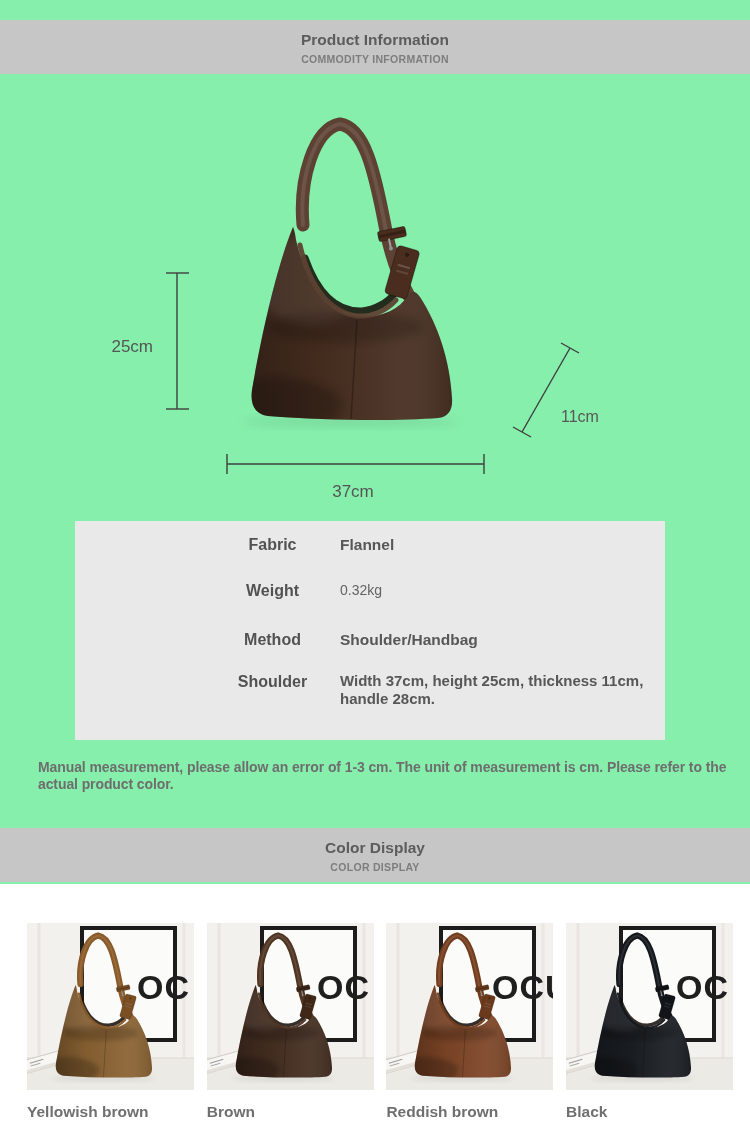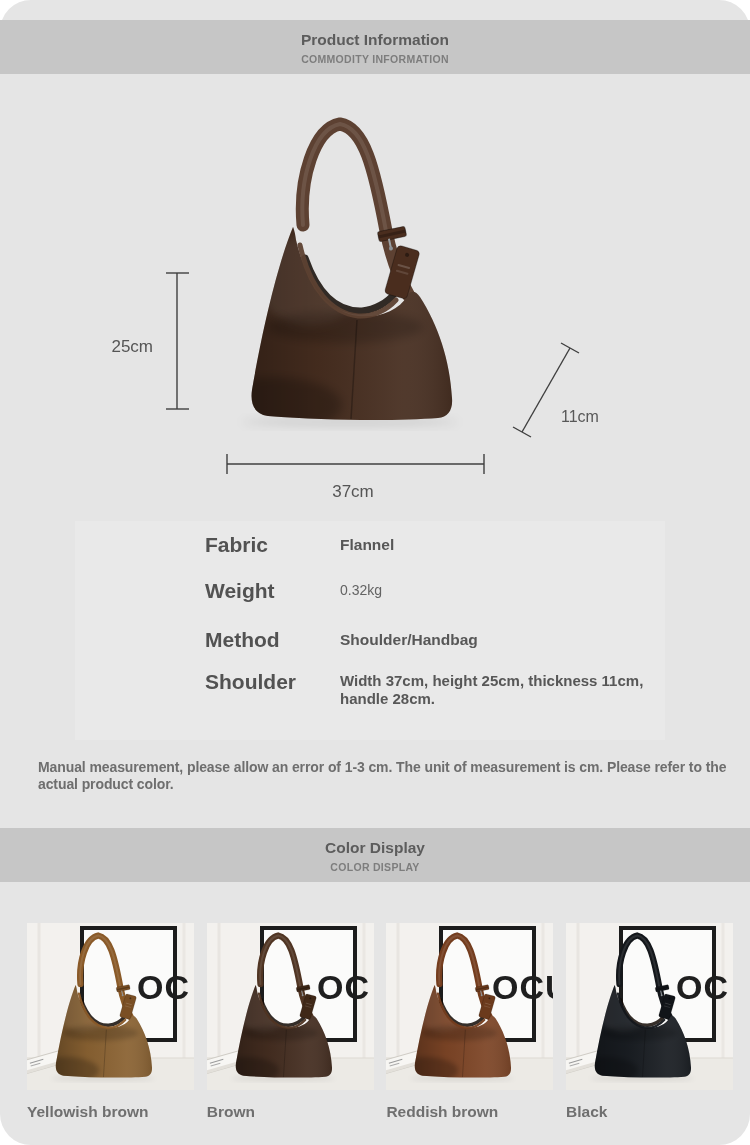--- a/index.html
+++ b/index.html
@@ -2,21 +2,21 @@
 <html><head>
 <meta charset="utf-8">
 <style>
   html,body{margin:0;padding:0;}
   body{
     width:750px;height:1145px;background:#ffffff;
     font-family:"Liberation Sans", sans-serif;
     position:relative;overflow:hidden;
     -webkit-font-smoothing:antialiased;
   }
-  .page{position:relative;width:750px;height:1145px;background:#e5e5e5;border-radius:31px;}
+  .page{position:relative;width:750px;height:884px;background:#86efac;}
 
   
   .band{
     position:absolute;left:0;width:750px;height:54px;
     background:var(--band-bg,#c6c6c6);
     text-align:center;box-sizing:border-box;padding-top:10px;
   }
   .band-product{top:20px;}
   .band-color{top:828px;}
   .band-title{
@@ -38,21 +38,21 @@
   .specs{
     position:absolute;top:521px;left:75px;width:590px;height:219px;
     background:var(--specs-bg,#e9e9e9);
   }
   .spec-row{position:absolute;left:130px;right:12px;display:flex;align-items:flex-start;}
   .spec-row.r0{top:14px;}
   .spec-row.r1{top:60px;}
   .spec-row.r2{top:109px;}
   .spec-row.r3{top:151px;}
   .spec-label{
-    width:135px;flex:0 0 135px;font-size:21px;font-weight:700;color:#525252;line-height:19px;
+    width:135px;flex:0 0 135px;font-size:16px;font-weight:700;color:#525252;line-height:19px;text-align:center;
   }
   .spec-value{
     width:205px;text-align:left;font-size:15.5px;font-weight:700;color:#575757;line-height:19px;
   }
   .spec-row.r1 .spec-value{font-weight:400;font-size:14px;color:#636363;}
   .spec-row.r3 .spec-value{width:312px;text-align:left;font-size:15px;line-height:17.5px;}
 
   
   .disclaimer{
     position:absolute;top:746px;left:25px;width:714px;

